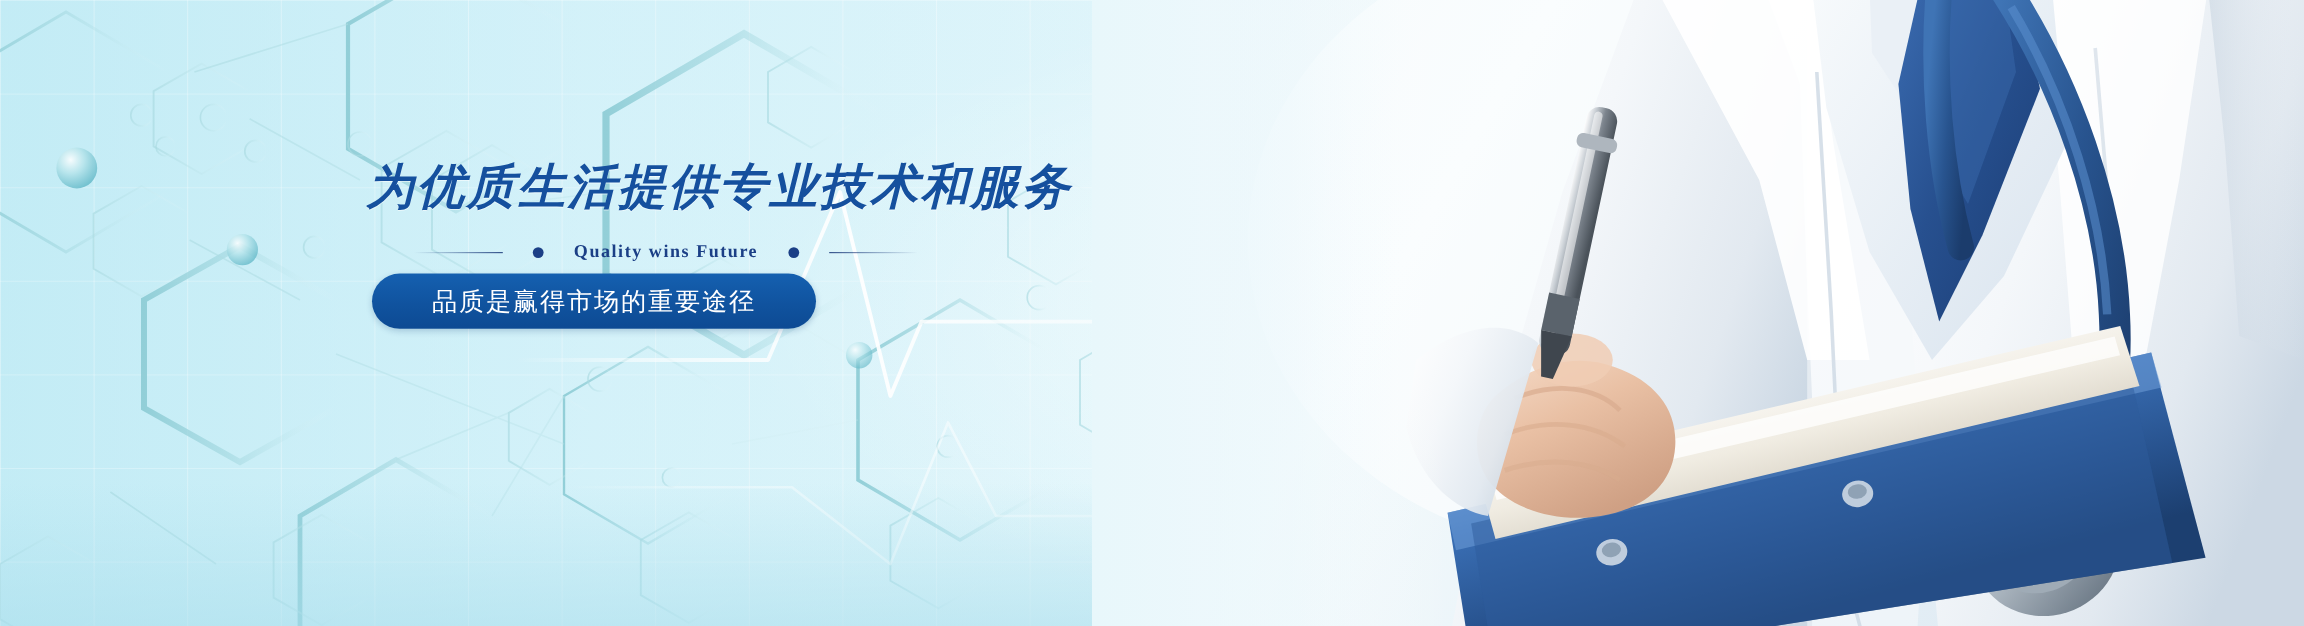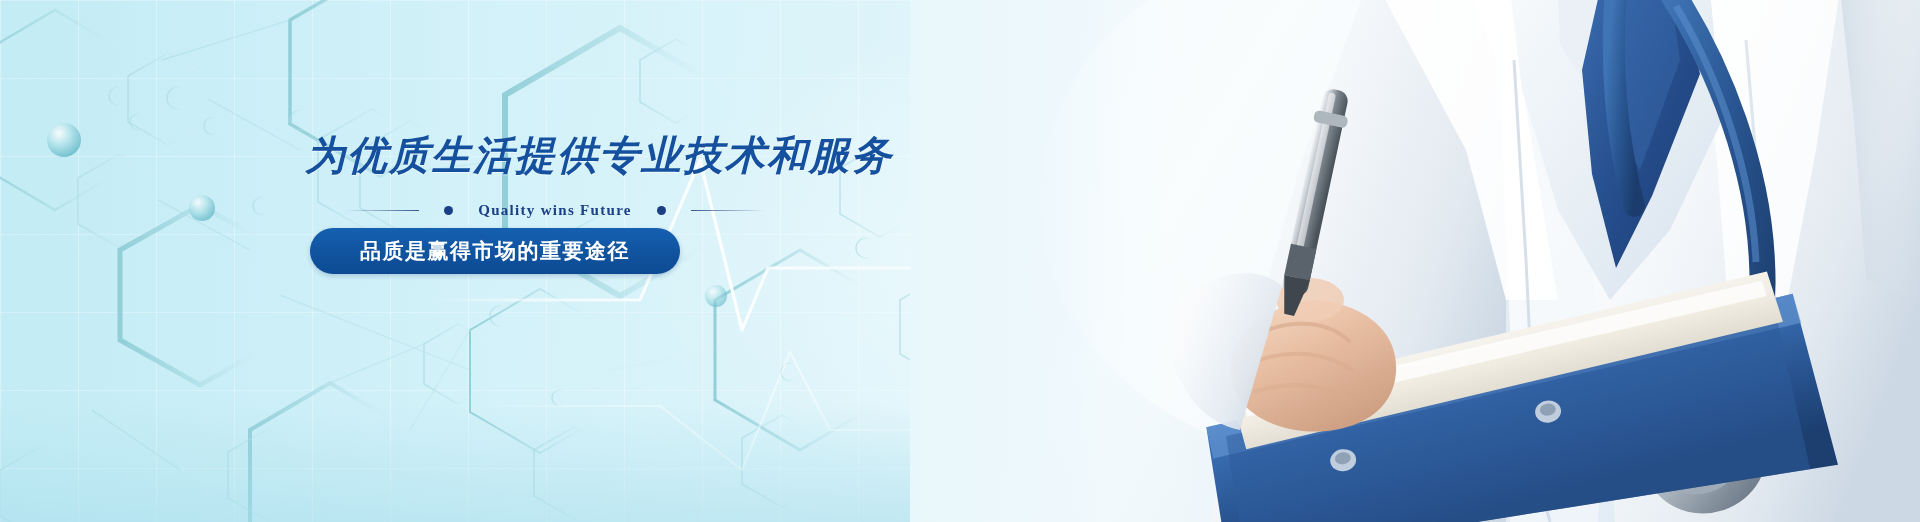--- a/index.html
+++ b/index.html
@@ -93,21 +93,21 @@
   .pill{
     position:absolute;left:310px;top:228px;
     width:370px;height:46px;
     border-radius:23px;
     background:linear-gradient(180deg,#1560b0 0%,#10539f 55%,#0d4a93 100%);
     box-shadow:0 2px 5px rgba(14,60,120,.22);
     display:flex;align-items:center;justify-content:center;
     border:none;padding:0;
   }
   .pill-label{
-    color:#ffffff;font-size:21px;font-weight:bold;
+    color:#ffffff;font-size:21px;font-weight:normal;
     letter-spacing:1.5px;white-space:nowrap;
   }
 </style>
 </head>
 <body>
 
 <div id="banner">
 
   <div class="bg-base"></div>
   <div class="bg-left-tint"></div>

